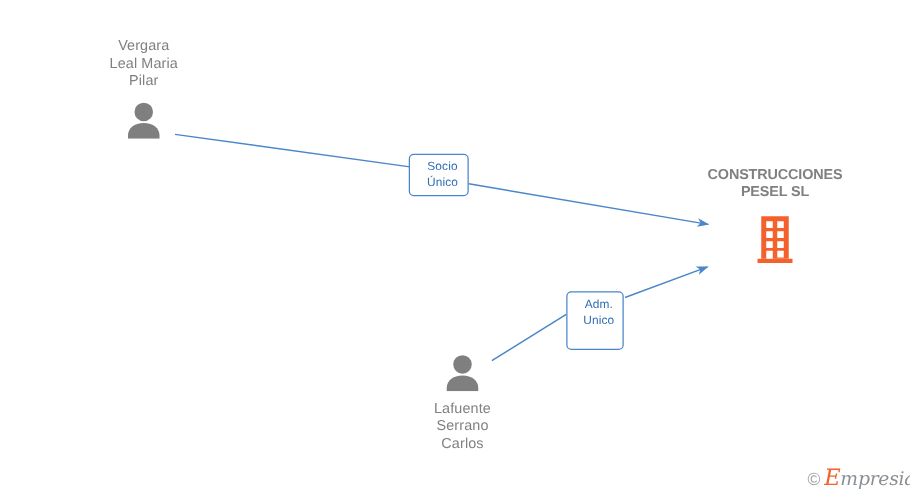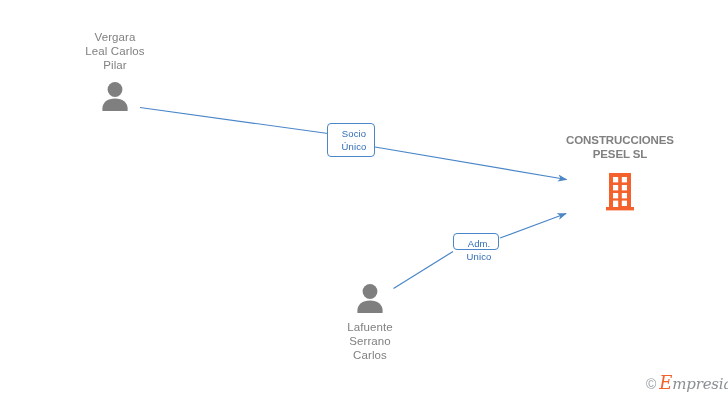--- a/index.html
+++ b/index.html
@@ -86,21 +86,21 @@
   #rel-socio-unico {
     left: 327px;
     top: 123px;
     width: 48px;
     height: 34px;
   }
   #rel-adm-unico {
     left: 453px;
     top: 233px;
     width: 46px;
-    height: 17px;
+    height: 47px;
   }
 
   
   #watermark {
     position: absolute;
     left: 646px;
     top: 375px;
     display: flex;
     align-items: center;
     gap: 3px;
@@ -139,21 +139,21 @@
 
     <path d="M375,147 L566.5,179.5" fill="none" stroke="#4a86c8" stroke-width="1.2" marker-end="url(#arrow-blue)"></path>
 
     <path d="M393.5,288.5 L453,251.5" fill="none" stroke="#4a86c8" stroke-width="1.2"></path>
 
     <path d="M500,238 L566,213.5" fill="none" stroke="#4a86c8" stroke-width="1.2" marker-end="url(#arrow-blue)"></path>
   </svg>
 
   <div class="person-node" id="person-vergara">
     <div class="person-name">Vergara
-Leal Carlos
+Leal Maria
 Pilar</div>
     <svg class="person-icon" width="32" height="30" viewBox="0 0 32 30">
       <circle cx="16" cy="8.5" r="7.4" fill="#7f7f7f"></circle>
       <path d="M16,17.4 C8.4,17.4 3.4,21.6 3.4,27.2 L3.4,30 L28.6,30 L28.6,27.2 C28.6,21.6 23.6,17.4 16,17.4 Z" fill="#7f7f7f"></path>
     </svg>
   </div>
 
   <div class="person-node" id="person-lafuente">
     <svg class="person-icon" width="32" height="30" viewBox="0 0 32 30">
       <circle cx="16" cy="8.5" r="7.4" fill="#7f7f7f"></circle>

